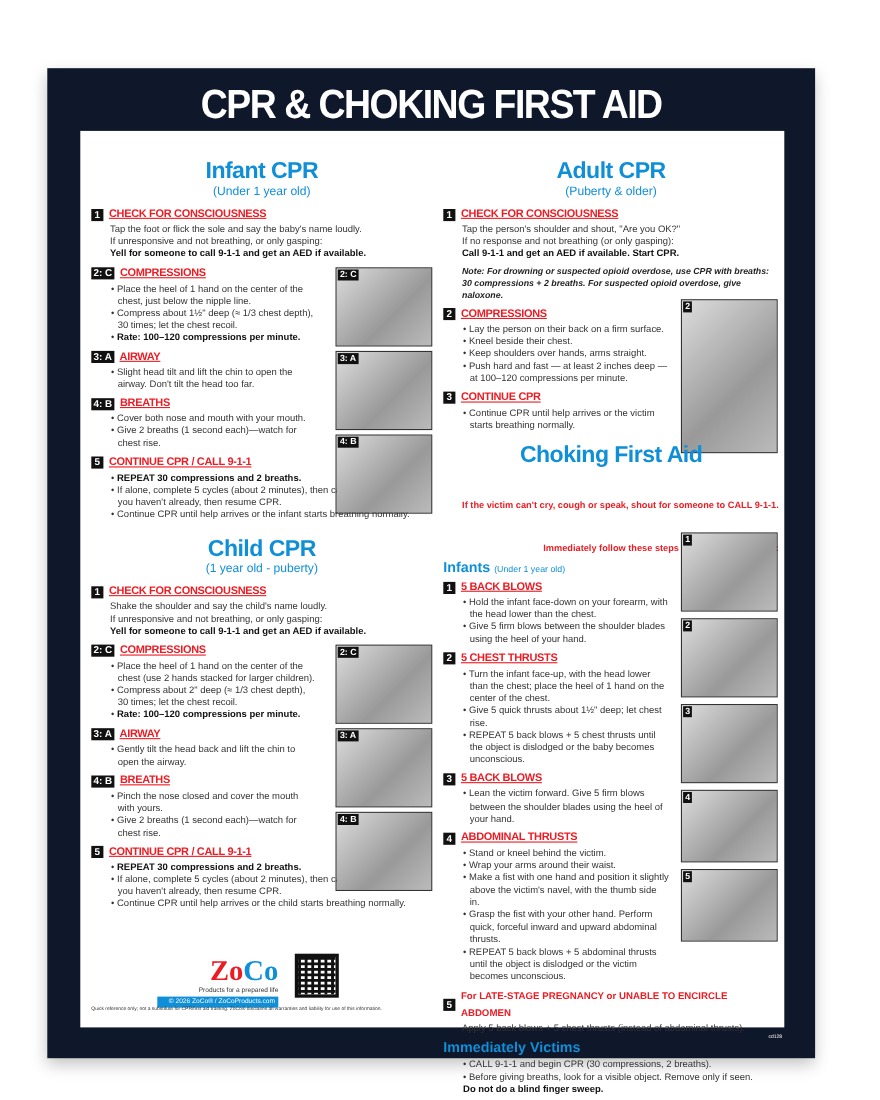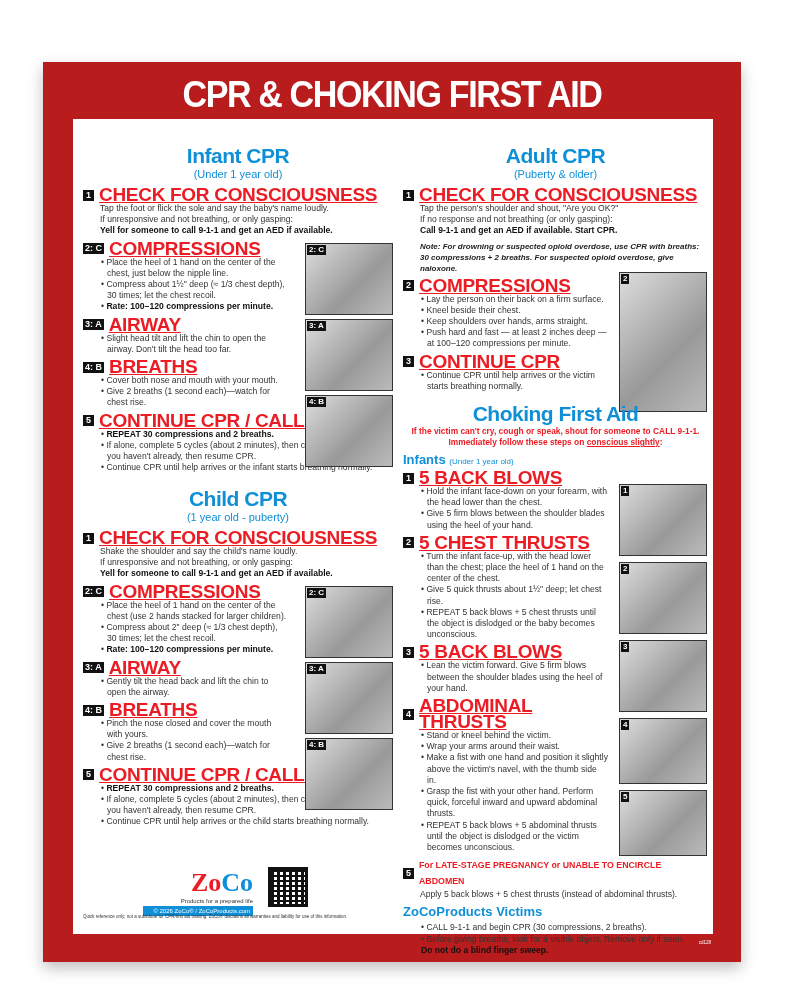--- a/index.html
+++ b/index.html
@@ -1,21 +1,21 @@
 <!DOCTYPE html>
 <html><head>
 <meta charset="utf-8">
 <style>
   * { box-sizing: border-box; margin: 0; padding: 0; }
   html, body { width: 800px; height: 1000px; background: #ffffff; overflow: hidden; }
   body { font-family: "Liberation Sans", sans-serif; color: #222; position: relative; }
 
   .poster {
     position: absolute; left: 43px; top: 62px; width: 698px; height: 900px;
-    background: #b91c1c;
+    background: #0f172a;
     box-shadow: 0 6px 14px rgba(0,0,0,0.25);
   }
   .poster-title {
     position: absolute; left: 0; top: 12px; width: 100%; text-align: center;
     color: #fff; font-weight: bold; font-size: 37px; letter-spacing: -1.5px;
     font-family: "Liberation Sans", sans-serif;
     transform: scaleX(0.92);
   }
   .panel {
     position: absolute; left: 30px; top: 57px; width: 640px; height: 815px;
@@ -31,41 +31,41 @@
   }
   .sec-sub { color: #0f8fd8; font-size: 11px; text-align: center; line-height: 13px; margin-bottom: 6px; }
 
   .step { position: relative; margin-bottom: 4px; }
   .step-head { display: flex; align-items: center; gap: 5px; line-height: 16px; }
   .badge {
     display: inline-block; background: #111; color: #fff; font-weight: bold;
     font-size: 9px; line-height: 11px; padding: 0 2px; min-width: 11px; text-align: center;
   }
   .step-title {
-    color: #ec1c24; font-weight: bold; font-size: 19px; text-decoration: underline;
+    color: #ec1c24; font-weight: bold; font-size: 10px; text-decoration: underline;
     text-decoration-thickness: 1px; letter-spacing: -0.3px;
   }
   .step-body { font-size: 8.6px; line-height: 11.2px; padding-left: 17px; color: #333; }
   .step-body .b { font-weight: bold; color: #111; }
   .bul { padding-left: 24px; text-indent: -6px; font-size: 8.6px; line-height: 11.2px; color: #333; }
   .bul .b { font-weight: bold; color: #111; }
   .note { font-size: 8px; font-style: italic; font-weight: bold; color: #222; line-height: 11px; padding-left: 17px; margin: 3px 0 4px; }
 
   .illus {
     position: absolute; width: 88px; background: linear-gradient(135deg,#ddd,#999 60%,#bbb);
     border: 1px solid #333;
   }
   .illus .tag {
     position: absolute; left: 1px; top: 1px; background: #111; color: #fff;
     font-size: 8px; font-weight: bold; padding: 0 2px; line-height: 10px;
   }
 
   .sub-head { color: #0f8fd8; font-weight: bold; font-size: 13px; margin: 4px 0 3px; }
   .sub-head small { font-size: 8px; font-weight: normal; }
-  .warn { color: #ec1c24; font-weight: bold; font-size: 8.4px; text-align: center; line-height: 11px; }
+  .warn { color: #ec1c24; font-weight: bold; font-size: 8.4px; text-align: right; line-height: 11px; margin-top: 28px; }
   .warn u { text-decoration: underline; }
 
   .footer-logo { position: absolute; left: 60px; top: 738px; width: 110px; text-align: right; }
   .zoco { font-family: "Liberation Serif", serif; font-weight: bold; font-size: 26px; line-height: 26px; }
   .zoco .z { color: #ec1c24; } .zoco .c { color: #0f8fd8; }
   .tagline { font-size: 6px; color: #333; margin-top: 2px; }
   .copy { background: #0f8fd8; color: #fff; font-size: 6px; padding: 2px 3px; margin-top: 2px; }
   .qr { position: absolute; left: 185px; top: 735px; width: 40px; height: 40px;
         background-image:
           linear-gradient(90deg, #111 50%, transparent 50%),
@@ -305,21 +305,21 @@
         </div>
 
         <div class="step">
           <div class="step-head">
               <span class="badge">5</span>
               <span style="color:#ec1c24;font-weight:bold;font-size:8.8px;">For LATE-STAGE PREGNANCY or UNABLE TO ENCIRCLE ABDOMEN</span>
             </div>
           <div class="step-body">Apply 5 back blows + 5 chest thrusts (instead of abdominal thrusts).</div>
         </div>
 
-        <div class="sub-head">ZoCoProducts Victims</div>
+        <div class="sub-head">Immediately Victims</div>
         <div class="bul">• <span>CALL 9-1-1 and begin CPR (30 compressions, 2 breaths).</span></div>
         <div class="bul">• <span>Before giving breaths, look for a visible object. Remove only if seen.</span></div>
         <div class="bul"><span class="b">Do not do a blind finger sweep.</span></div>
 
         <div class="illus" style="left:216px;top:82px;height:72px;">
             <span class="tag">1</span>
           </div>
         <div class="illus" style="left:216px;top:160px;height:72px;">
             <span class="tag">2</span>
           </div>

